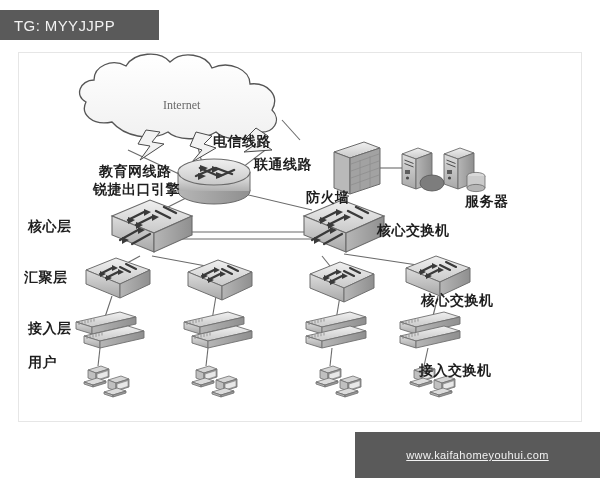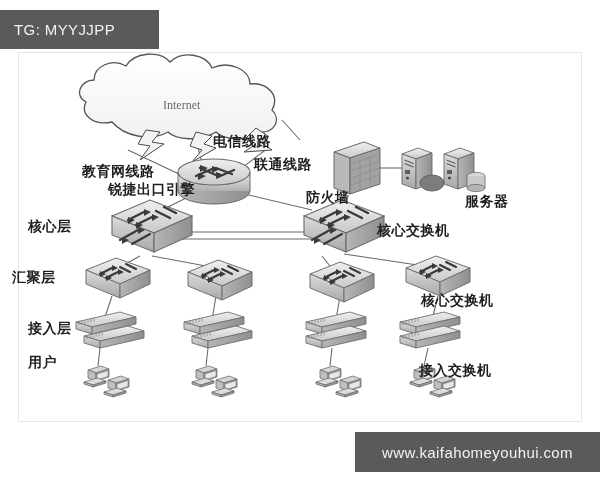--- a/index.html
+++ b/index.html
@@ -5,23 +5,23 @@
   html,body{margin:0;padding:0;background:#fff;}
   body{width:600px;height:480px;overflow:hidden;
        font-family:"Liberation Sans","DejaVu Sans",sans-serif;}
 
   #stage{position:relative;width:600px;height:480px;background:#ffffff;}
 
   
   .wm{position:absolute;background:#5a5a5a;color:#f2f2f2;
       display:flex;align-items:center;justify-content:center;
       letter-spacing:.4px;}
-  #wm-top{left:0;top:10px;width:145px;height:39px;font-size:15px;
+  #wm-top{left:0;top:10px;width:145px;height:30px;font-size:15px;
           justify-content:flex-start;padding-left:14px;}
-  #wm-bottom{left:355px;top:432px;width:245px;height:40px;font-size:15px;}
+  #wm-bottom{left:355px;top:432px;width:245px;height:46px;font-size:11px;text-decoration:underline;}
 
   
   #frame{position:absolute;left:18px;top:52px;width:562px;height:368px;
          border:1px solid #e6e6e6;background:#fff;}
 
   
   #art{position:absolute;left:0;top:0;width:600px;height:480px;}
 
   
   .lbl{position:absolute;font-size:14px;color:#2b2b2b;white-space:nowrap;
@@ -299,32 +299,32 @@
         <use href="#pc" x="336" y="374"></use>
       </g>
     <g>
         <use href="#pc" x="410" y="364"></use>
         <use href="#pc" x="430" y="374"></use>
       </g>
   </svg>
 
   <div class="lbl net" style="left:163px;top:98px;">Internet</div>
 
-  <div class="lbl cn" style="left:82px;top:163px;">教育网线路</div>
-  <div class="lbl cn" style="left:108px;top:181px;">锐捷出口引擎</div>
+  <div class="lbl cn" style="left:99px;top:163px;">教育网线路</div>
+  <div class="lbl cn" style="left:93px;top:181px;">锐捷出口引擎</div>
   <div class="lbl cn" style="left:213px;top:133px;">电信线路</div>
   <div class="lbl cn" style="left:254px;top:156px;">联通线路</div>
 
   <div class="lbl cn" style="left:306px;top:189px;">防火墙</div>
   <div class="lbl cn" style="left:433px;top:193px;margin-left:32px;">服务器</div>
   <div class="lbl cn" style="left:377px;top:222px;">核心交换机</div>
   <div class="lbl cn" style="left:421px;top:292px;">核心交换机</div>
   <div class="lbl cn" style="left:419px;top:362px;">接入交换机</div>
 
   <div class="lbl cn" style="left:28px;top:218px;text-align:right;">核心层</div>
-  <div class="lbl cn" style="left:12px;top:269px;">汇聚层</div>
+  <div class="lbl cn" style="left:24px;top:269px;">汇聚层</div>
   <div class="lbl cn" style="left:28px;top:320px;">接入层</div>
   <div class="lbl cn" style="left:28px;top:354px;">用户</div>
 
   <div class="wm" id="wm-top">TG: MYYJJPP</div>
   <div class="wm" id="wm-bottom">www.kaifahomeyouhui.com</div>
 
 </div>
 
 </body></html>

